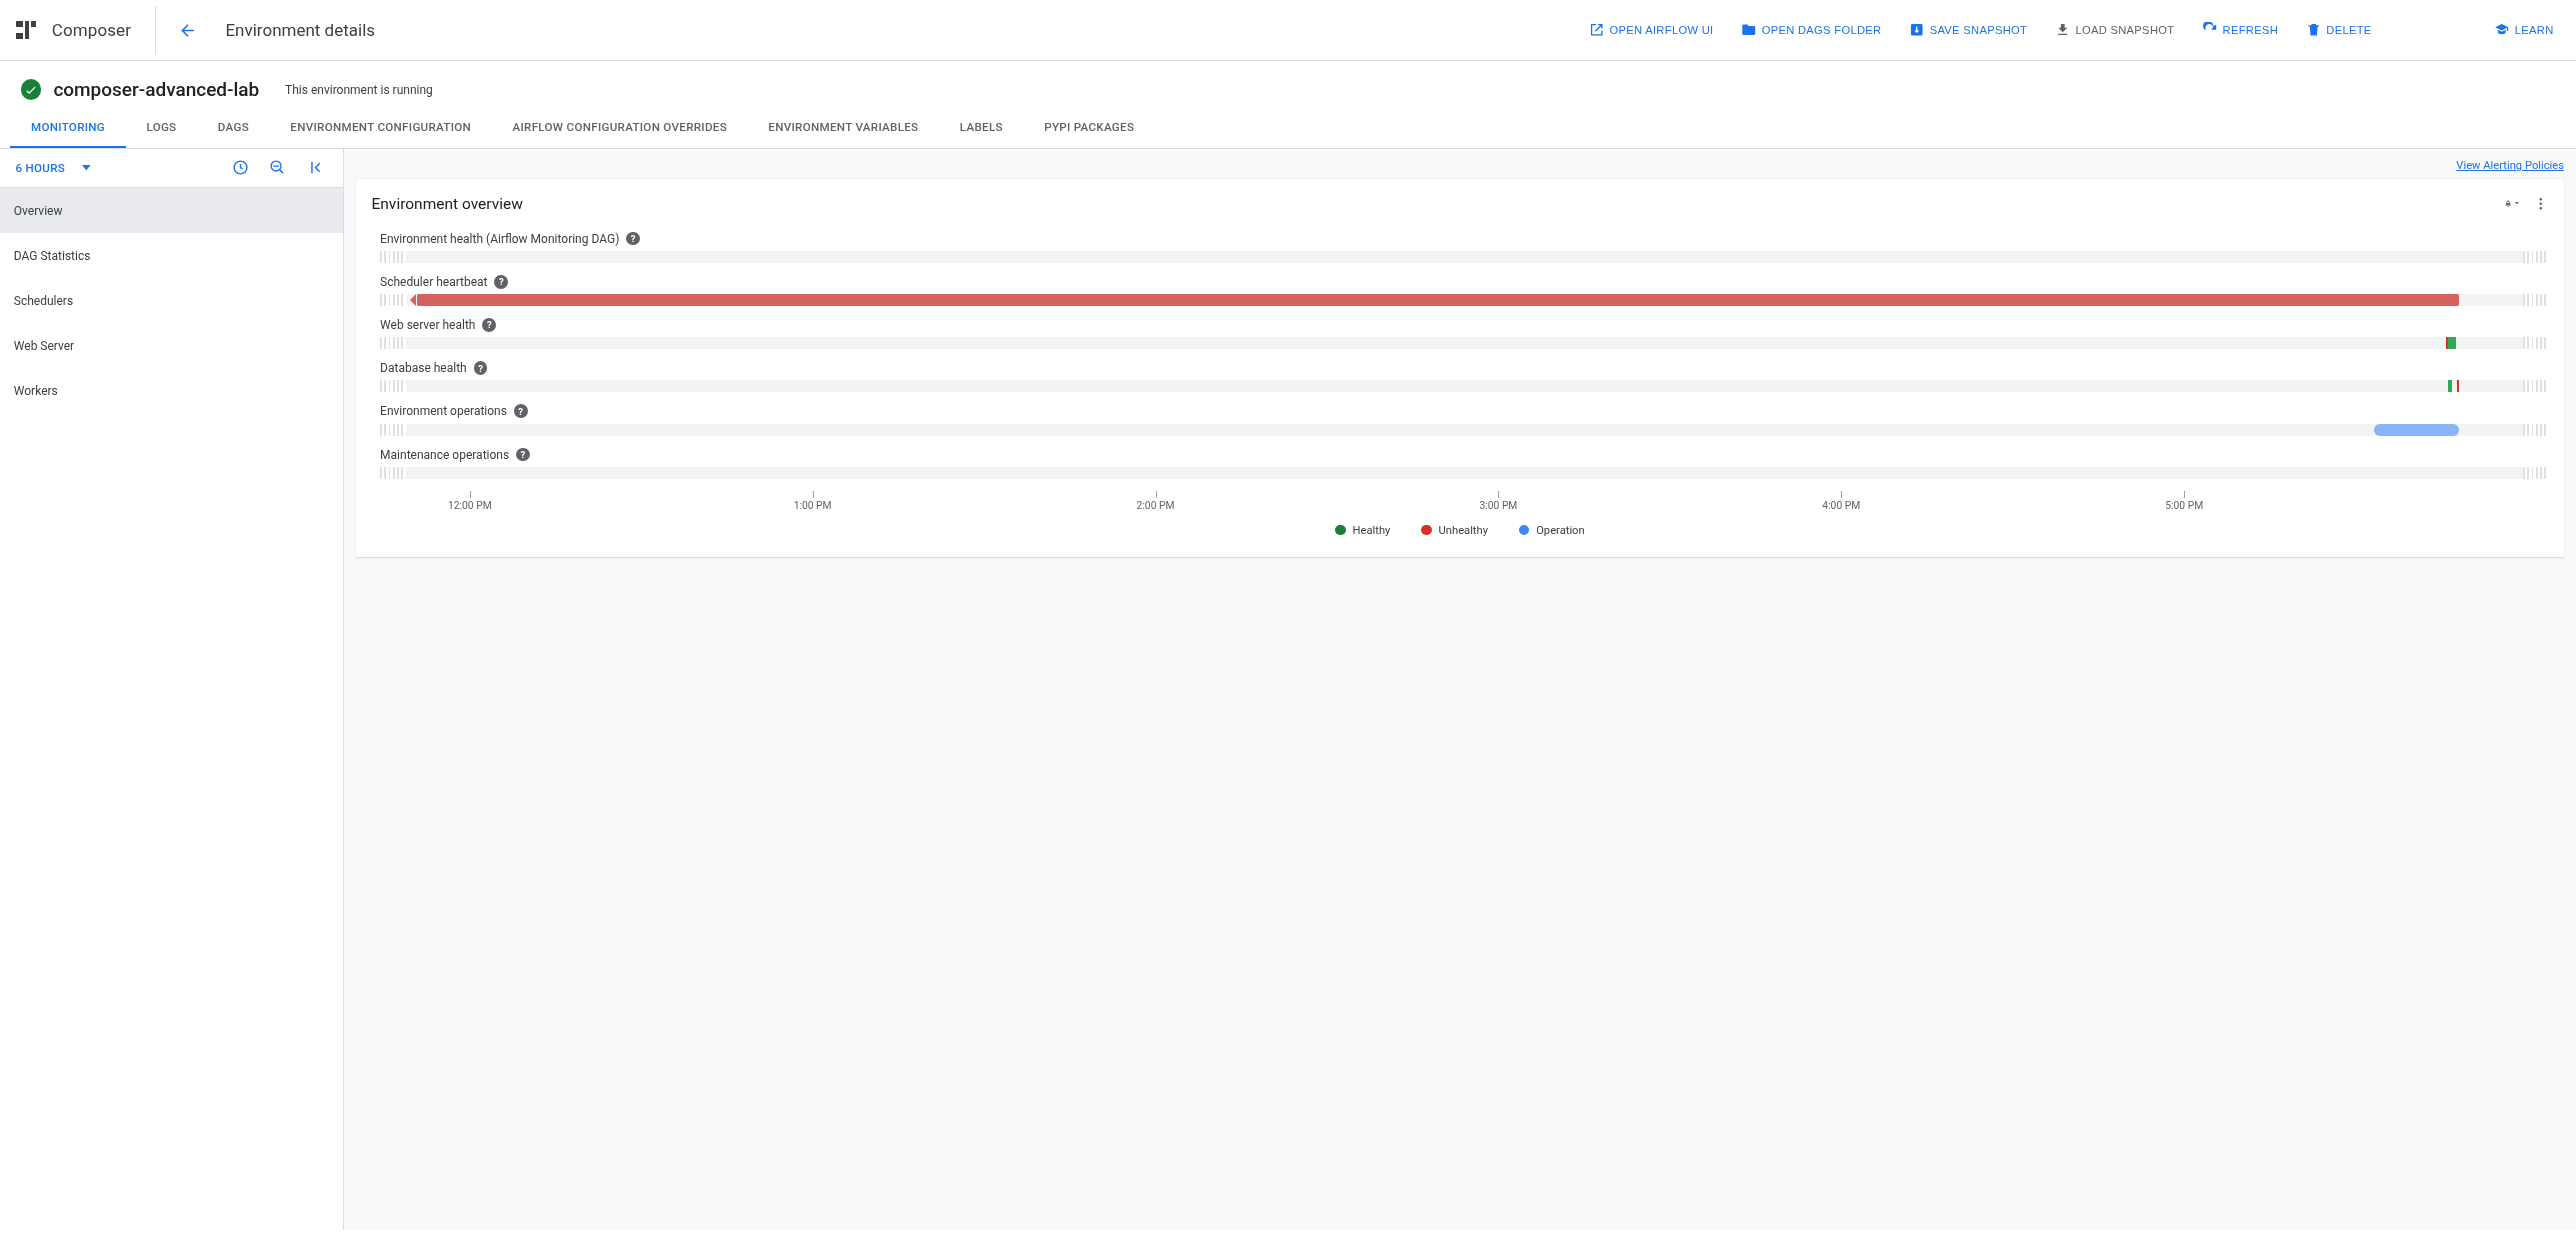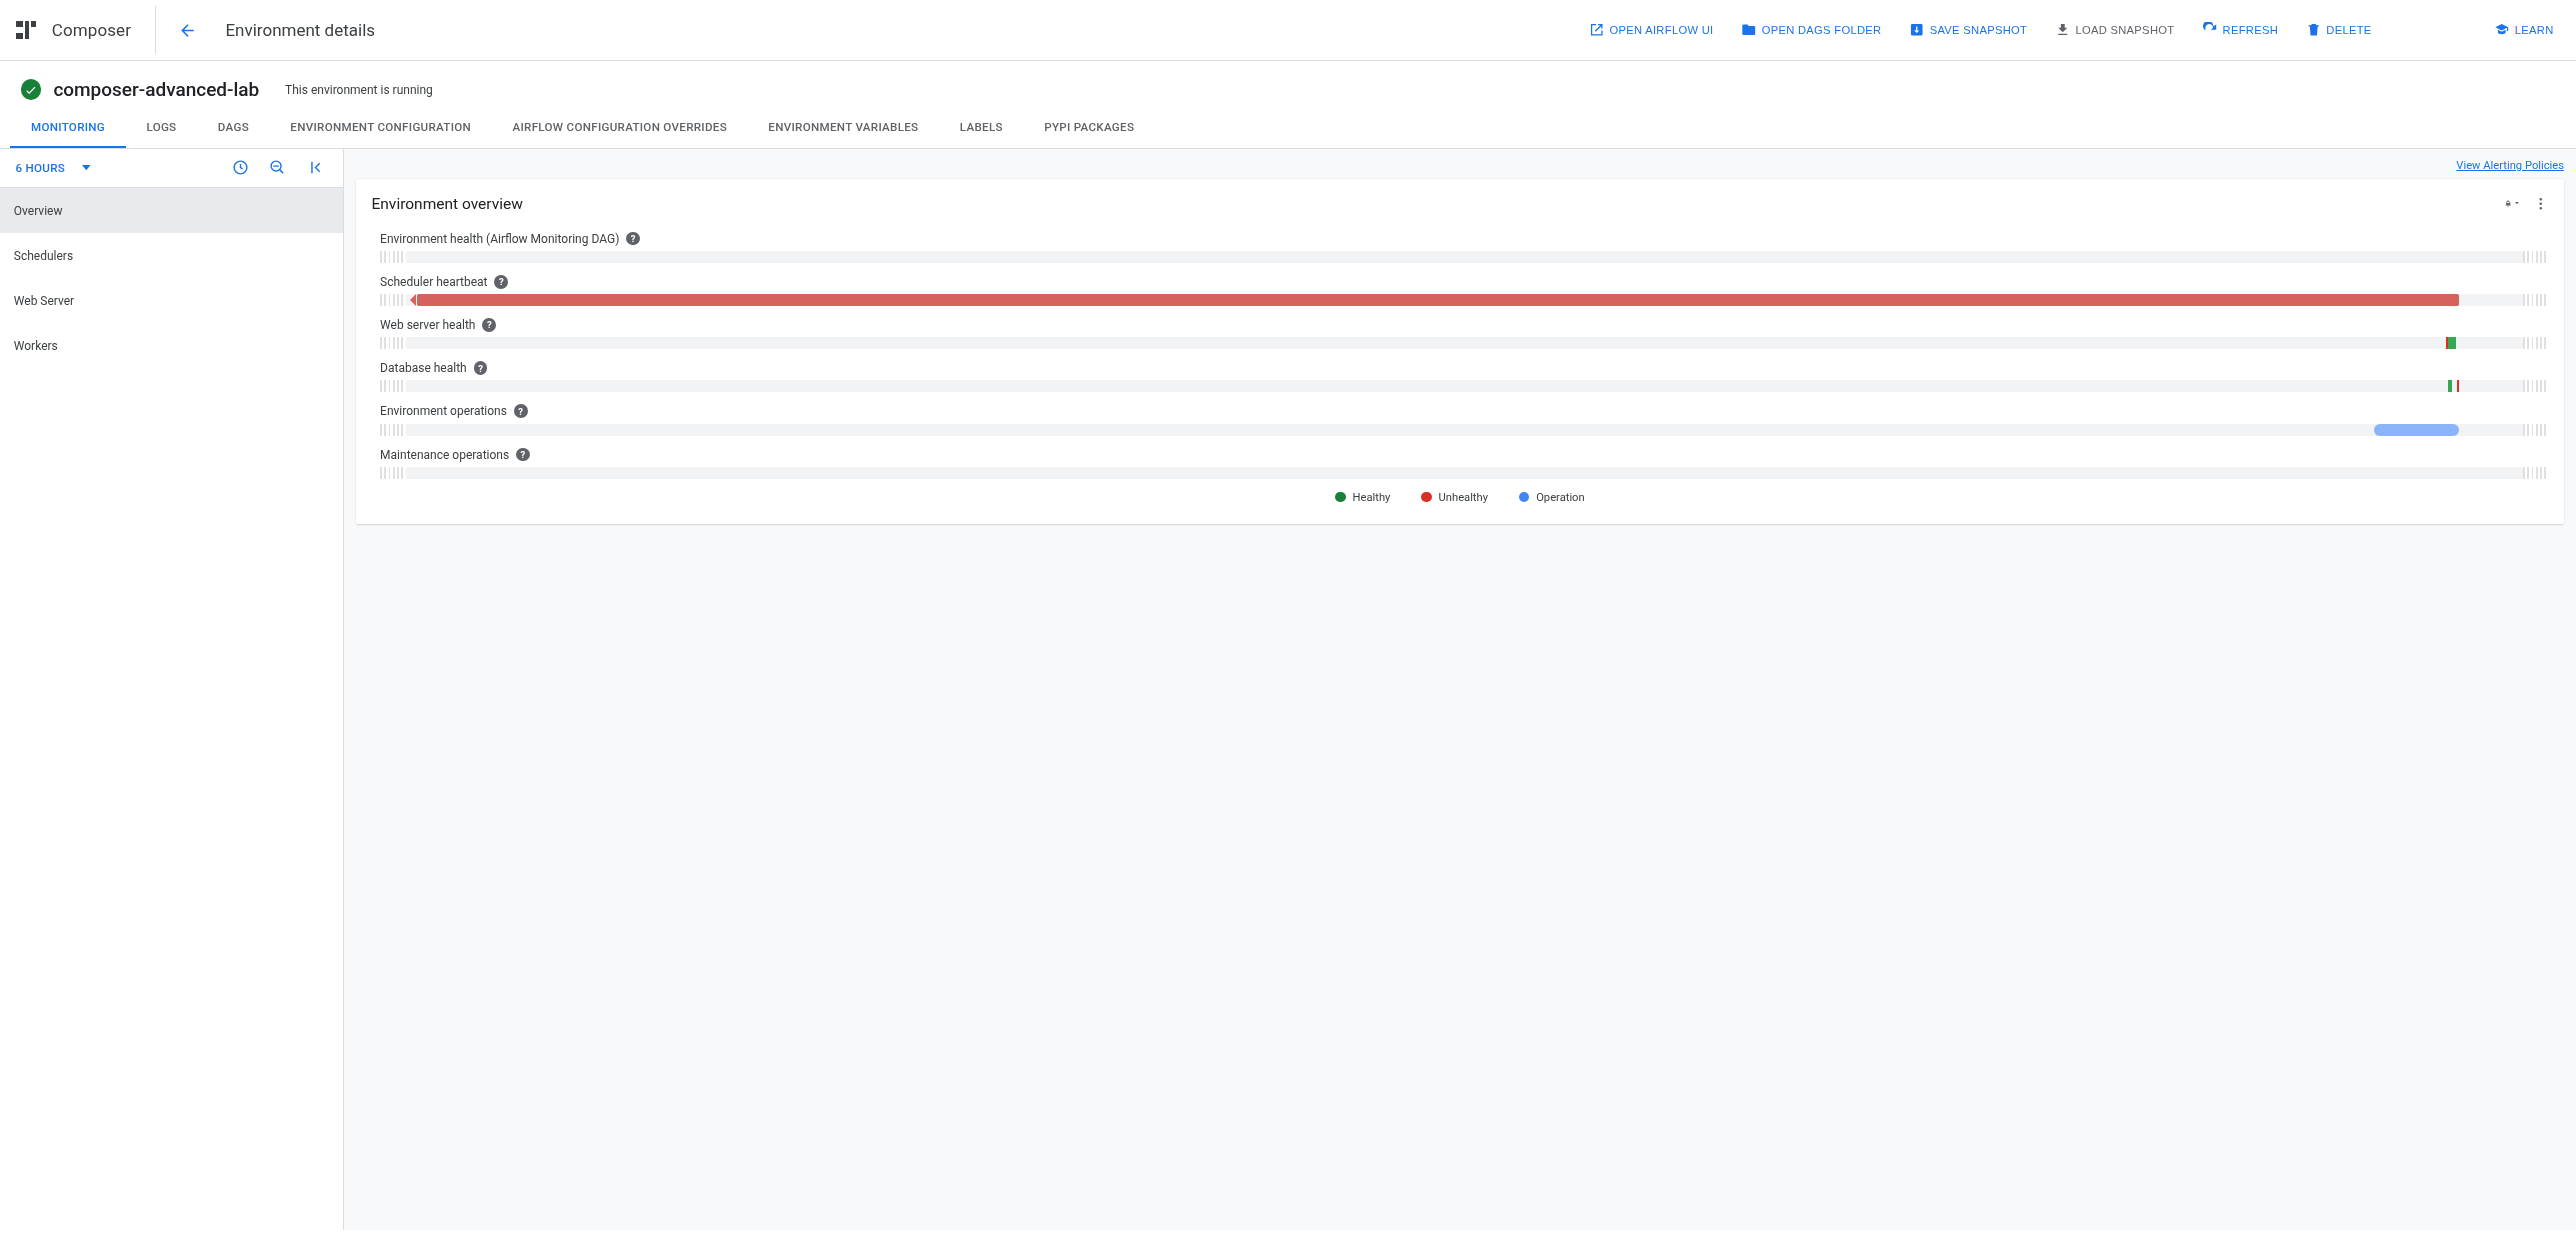--- a/index.html
+++ b/index.html
@@ -195,20 +195,21 @@
             </svg>
           </div>
         <div class="sidebar-icon">
             <svg viewBox="0 0 24 24" width="17" height="17">
               <path d="M7 4v16M18 6l-6 6 6 6" fill="none" stroke="#1a73e8" stroke-width="2"></path>
             </svg>
           </div>
       </div>
     </div>
     <div class="sidebar-item active">Overview</div>
+    <div class="sidebar-item">DAG Statistics</div>
     <div class="sidebar-item">Schedulers</div>
     <div class="sidebar-item">Web Server</div>
     <div class="sidebar-item">Workers</div>
   </div>
 
   <div class="main">
     <div class="alert-link-row">
       <span class="alert-link">View Alerting Policies</span>
     </div>
     <div class="card">
@@ -308,20 +309,34 @@
           <span class="metric-label">Maintenance operations</span>
           <span class="help-icon">?</span>
         </div>
         <div class="track">
           <div class="hash-left"></div>
             <div class="bar-bg"></div>
             <div class="hash-right"></div>
         </div>
       </div>
 
+      <div class="axis">
+        <div class="axis-tick" style="left:3%;"></div>
+          <div class="axis-label" style="left:3%;">12:00 PM</div>
+        <div class="axis-tick" style="left:19%;"></div>
+          <div class="axis-label" style="left:19%;">1:00 PM</div>
+        <div class="axis-tick" style="left:35%;"></div>
+          <div class="axis-label" style="left:35%;">2:00 PM</div>
+        <div class="axis-tick" style="left:51%;"></div>
+          <div class="axis-label" style="left:51%;">3:00 PM</div>
+        <div class="axis-tick" style="left:67%;"></div>
+          <div class="axis-label" style="left:67%;">4:00 PM</div>
+        <div class="axis-tick" style="left:83%;"></div>
+          <div class="axis-label" style="left:83%;">5:00 PM</div>
+      </div>
 
       <div class="legend">
         <div class="legend-item">
             <span class="dot green"></span>
             <span>Healthy</span>
           </div>
         <div class="legend-item">
             <span class="dot red"></span>
             <span>Unhealthy</span>
           </div>

